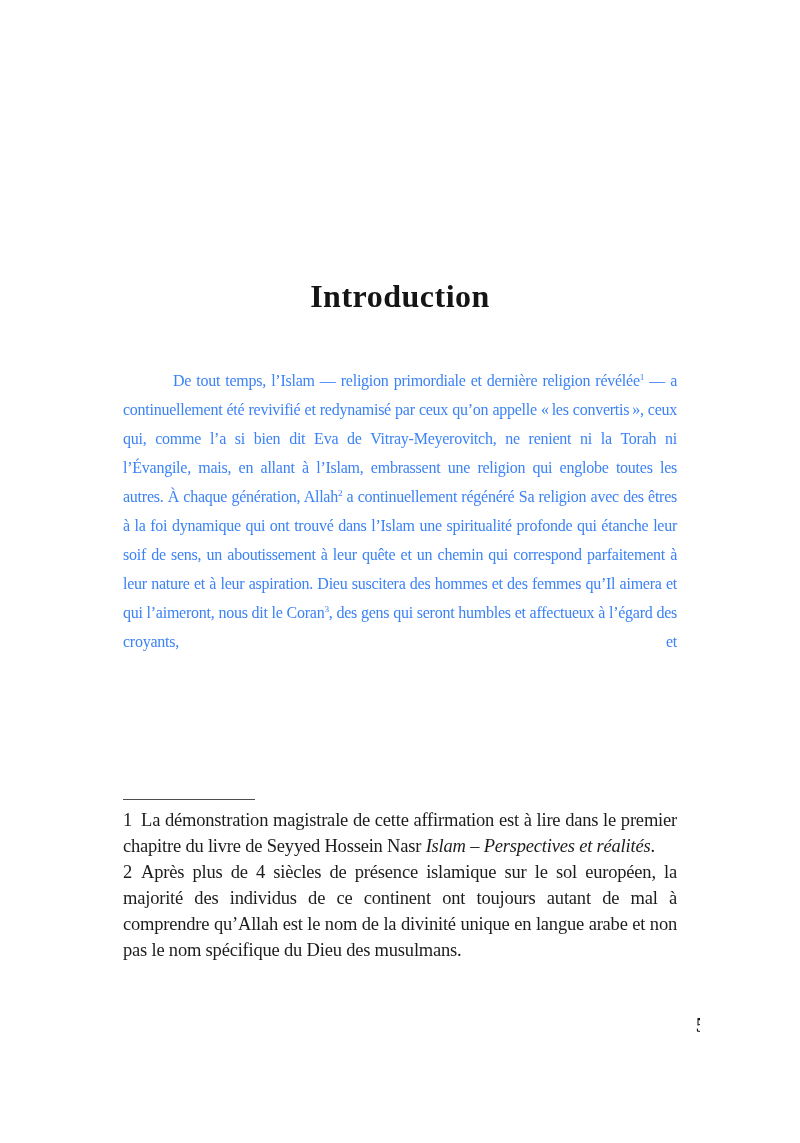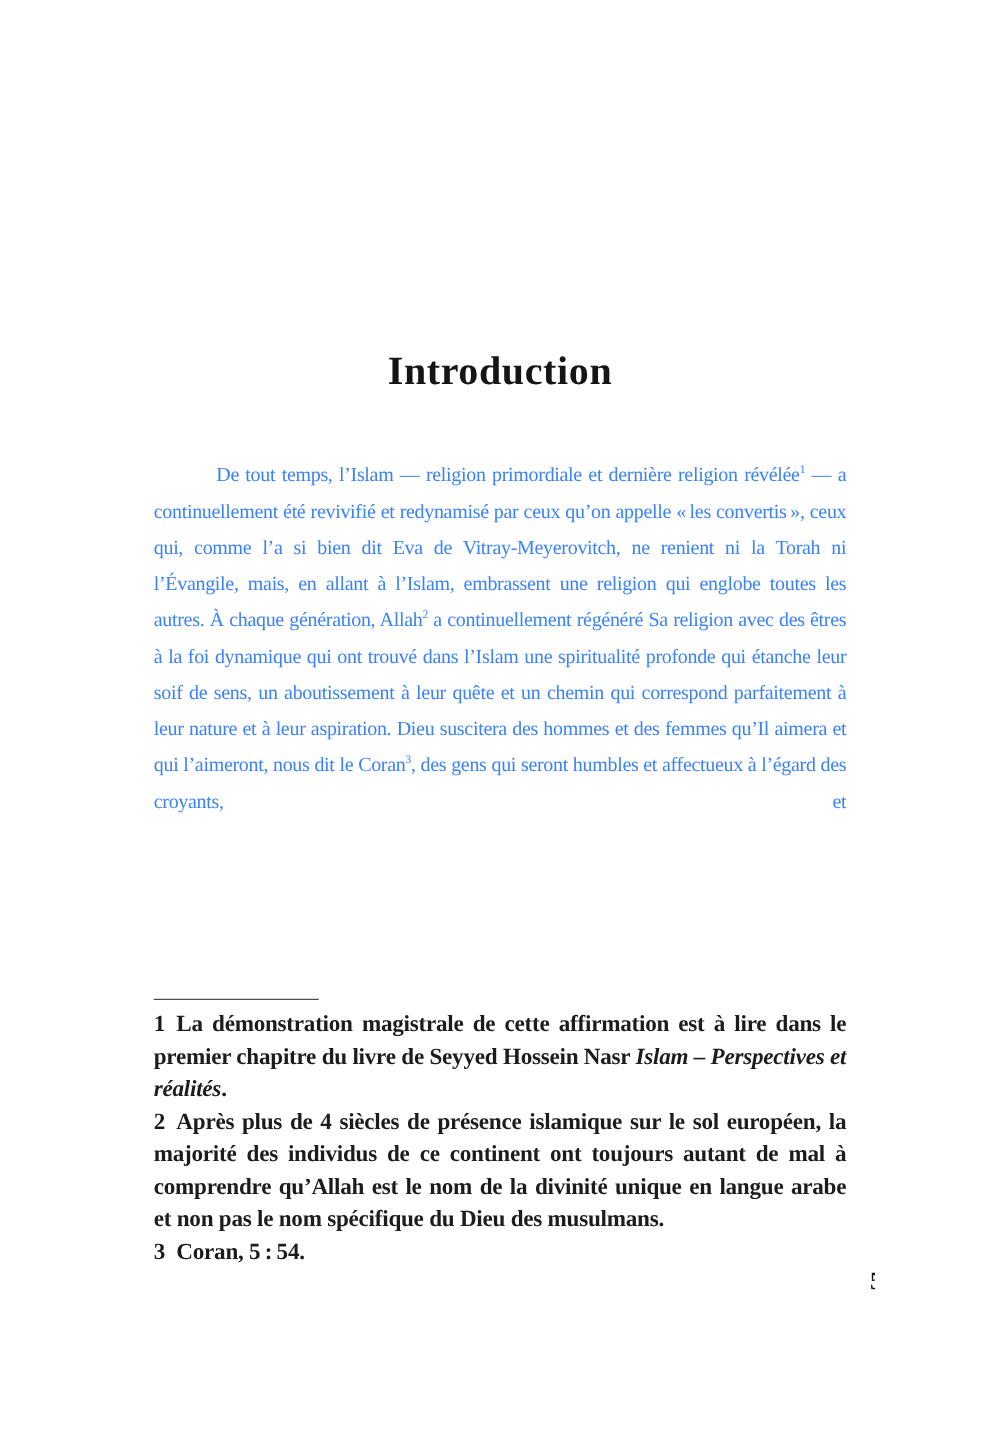--- a/index.html
+++ b/index.html
@@ -43,21 +43,20 @@
   .footnote-text sup {
     font-size: 0.58em;
     vertical-align: super;
     line-height: 0;
   }
   .footnotes-section {
     position: absolute;
     top: 799px;
     left: 123px;
     width: 554px;
-    font-weight: bold;
   }
   .footnote-separator {
     width: 132px;
     border-top: 1px solid #4d4d4d;
     height: 0;
     margin-bottom: 7px;
   }
   .footnote-item {
     font-size: 18.5px;
     line-height: 26px;
@@ -91,20 +90,17 @@
     <div class="footnote-separator"></div>
 
     <p class="footnote-item">
       <span class="footnote-marker">1</span><span class="footnote-text">La démonstration magistrale de cette affirmation est à lire dans le premier chapitre du livre de Seyyed Hossein Nasr <i>Islam – Perspectives et réalités</i>.</span>
     </p>
 
     <p class="footnote-item">
       <span class="footnote-marker">2</span><span class="footnote-text">Après plus de 4 siècles de présence islamique sur le sol européen, la majorité des individus de ce continent ont toujours autant de mal à comprendre qu’Allah est le nom de la divinité unique en langue arabe et non pas le nom spécifique du Dieu des musulmans.</span>
     </p>
 
-    <p class="footnote-item">
-      <span class="footnote-marker">3</span><span class="footnote-text">Coran, 5 : 54.</span>
-    </p>
   </div>
 
   <div class="page-number">5</div>
 
 </div>
 
 </body></html>

